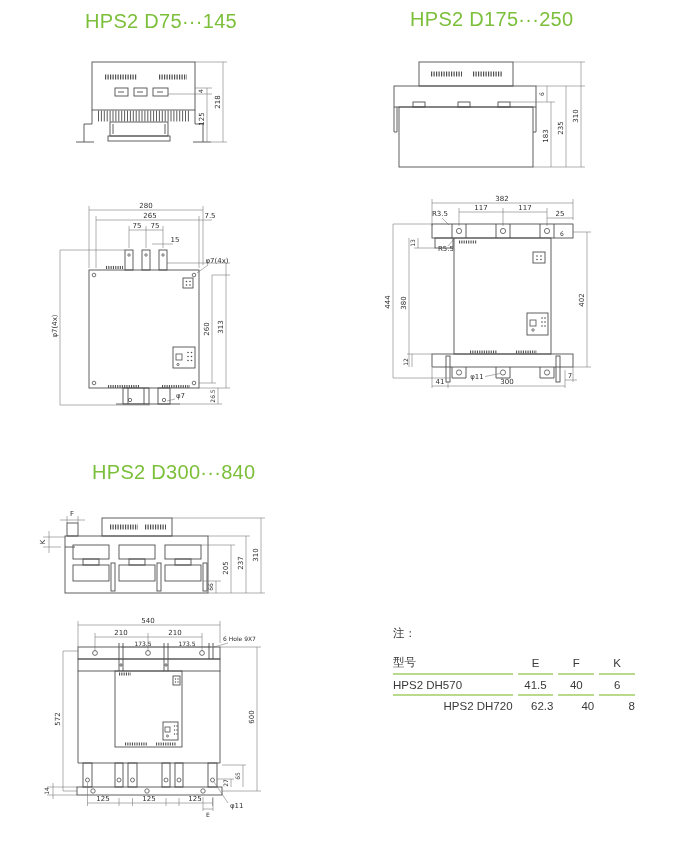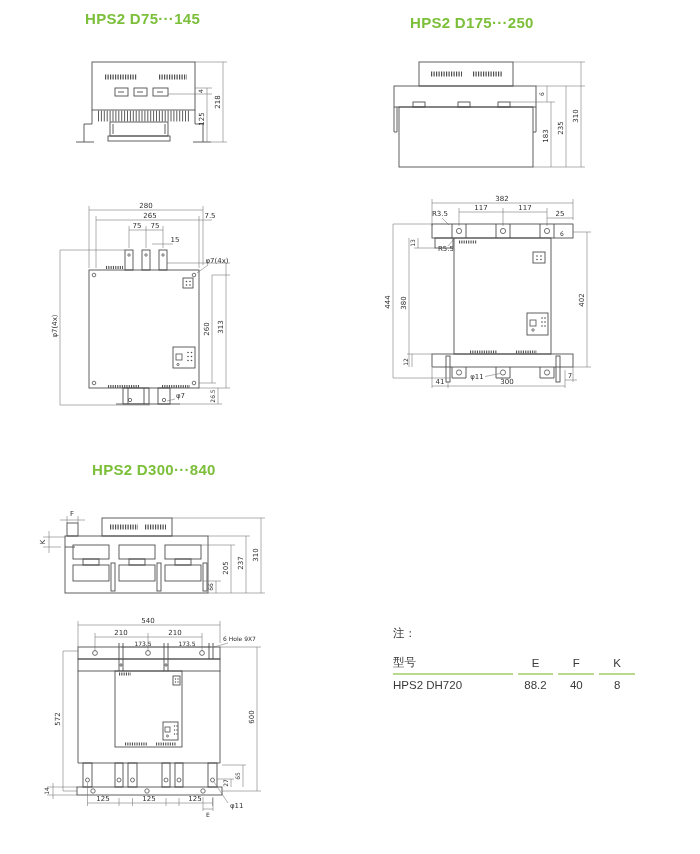--- a/index.html
+++ b/index.html
@@ -1,47 +1,47 @@
 <!DOCTYPE html>
 <html style="--green: #7cbf3a; --tline: #b9d98c;"><head>
 <meta charset="utf-8">
 <style>
   html,body{margin:0;padding:0;background:#fff;}
   .page{position:relative;width:700px;height:854px;background:#ffffff;
         font-family:"Liberation Sans",sans-serif;overflow:hidden;}
-  .title{position:absolute;color:var(--green,#7cbf3a);font-size:15px;font-weight:700;letter-spacing:.3px;white-space:nowrap;}
+  .title{position:absolute;color:var(--green,#7cbf3a);font-size:20px;font-weight:400;letter-spacing:.3px;white-space:nowrap;}
   svg{position:absolute;overflow:visible;}
   .ln{fill:none;stroke:#4f4f4f;stroke-width:.9;}
   .thin{fill:none;stroke:#6f6f6f;stroke-width:.55;}
   .tb{stroke:#4f4f4f;stroke-width:5;stroke-dasharray:1.2 1.3;fill:none;}
   .tb3{stroke:#4f4f4f;stroke-width:3;stroke-dasharray:1.1 1.2;fill:none;}
   .fins{stroke:#5c5c5c;stroke-width:11;stroke-dasharray:1 1.9;fill:none;}
   .scr{fill:none;stroke:#4f4f4f;stroke-width:.8;}
   .dot{fill:#4f4f4f;stroke:none;}
   text.dl{font-family:"DejaVu Sans",sans-serif;font-size:7px;fill:#2e2e2e;text-anchor:middle;}
   text.dls{font-size:6px;}
   text.st{text-anchor:start;}
   
   .tablewrap{position:absolute;left:393px;top:626px;width:246px;color:#3a3a3a;}
   .note{font-size:11.5px;margin:0 0 10px;}
   .sizelbl{font-size:11.5px;margin:0 0 7px;}
   table.spec{border-collapse:separate;border-spacing:5px 0;margin-left:-5px;width:252px;font-size:11.5px;}
   table.spec th,table.spec td{border-bottom:2px solid var(--tline,#b9d98c);padding:4px 0 3px;
       font-weight:normal;text-align:left;white-space:nowrap;}
   table.spec .num{text-align:center;width:36px;}
   table.spec .model{width:120px;margin-left:36px;}
-  table.spec tr.last td{border-bottom:none;}
+  table.spec tr.last td{border-bottom:none;text-align:right;}
 </style>
 </head>
 <body>
 
 <div class="page">
 
   <div class="title" style="left:85px;top:10px;">HPS2 D75···145</div>
-  <div class="title" style="left:410px;top:14px;">HPS2 D175···250</div>
+  <div class="title" style="left:410px;top:8px;">HPS2 D175···250</div>
   <div class="title" style="left:85px;top:461px;margin-left:7px;">HPS2 D300···840</div>
 
   <svg style="left:60px;top:48px;" width="190" height="112">
     <g>
       <rect class="ln" x="32" y="14" width="103" height="48"></rect>
       <line class="tb" x1="45" y1="29" x2="77" y2="29"></line>
       <line class="tb" x1="99" y1="29" x2="127" y2="29"></line>
       <rect class="ln" x="55" y="40" width="13" height="8"></rect>
       <rect class="ln" x="74" y="40" width="13" height="8"></rect>
       <rect class="ln" x="93" y="40" width="15" height="8"></rect>
@@ -442,23 +442,29 @@
     <table class="spec">
       <thead>
         <tr>
           <th class="model">型号</th>
           <th class="num">E</th>
           <th class="num">F</th>
           <th class="num">K</th>
         </tr>
       </thead>
       <tbody>
+        <tr>
+          <td class="model">HPS2 DH570</td>
+          <td class="num">41.5</td>
+          <td class="num">40</td>
+          <td class="num">6</td>
+        </tr>
         <tr class="last">
           <td class="model">HPS2 DH720</td>
-          <td class="num">88.2</td>
+          <td class="num">62.3</td>
           <td class="num">40</td>
           <td class="num">8</td>
         </tr>
       </tbody>
     </table>
   </div>
 
 </div>
 
 </body></html>

